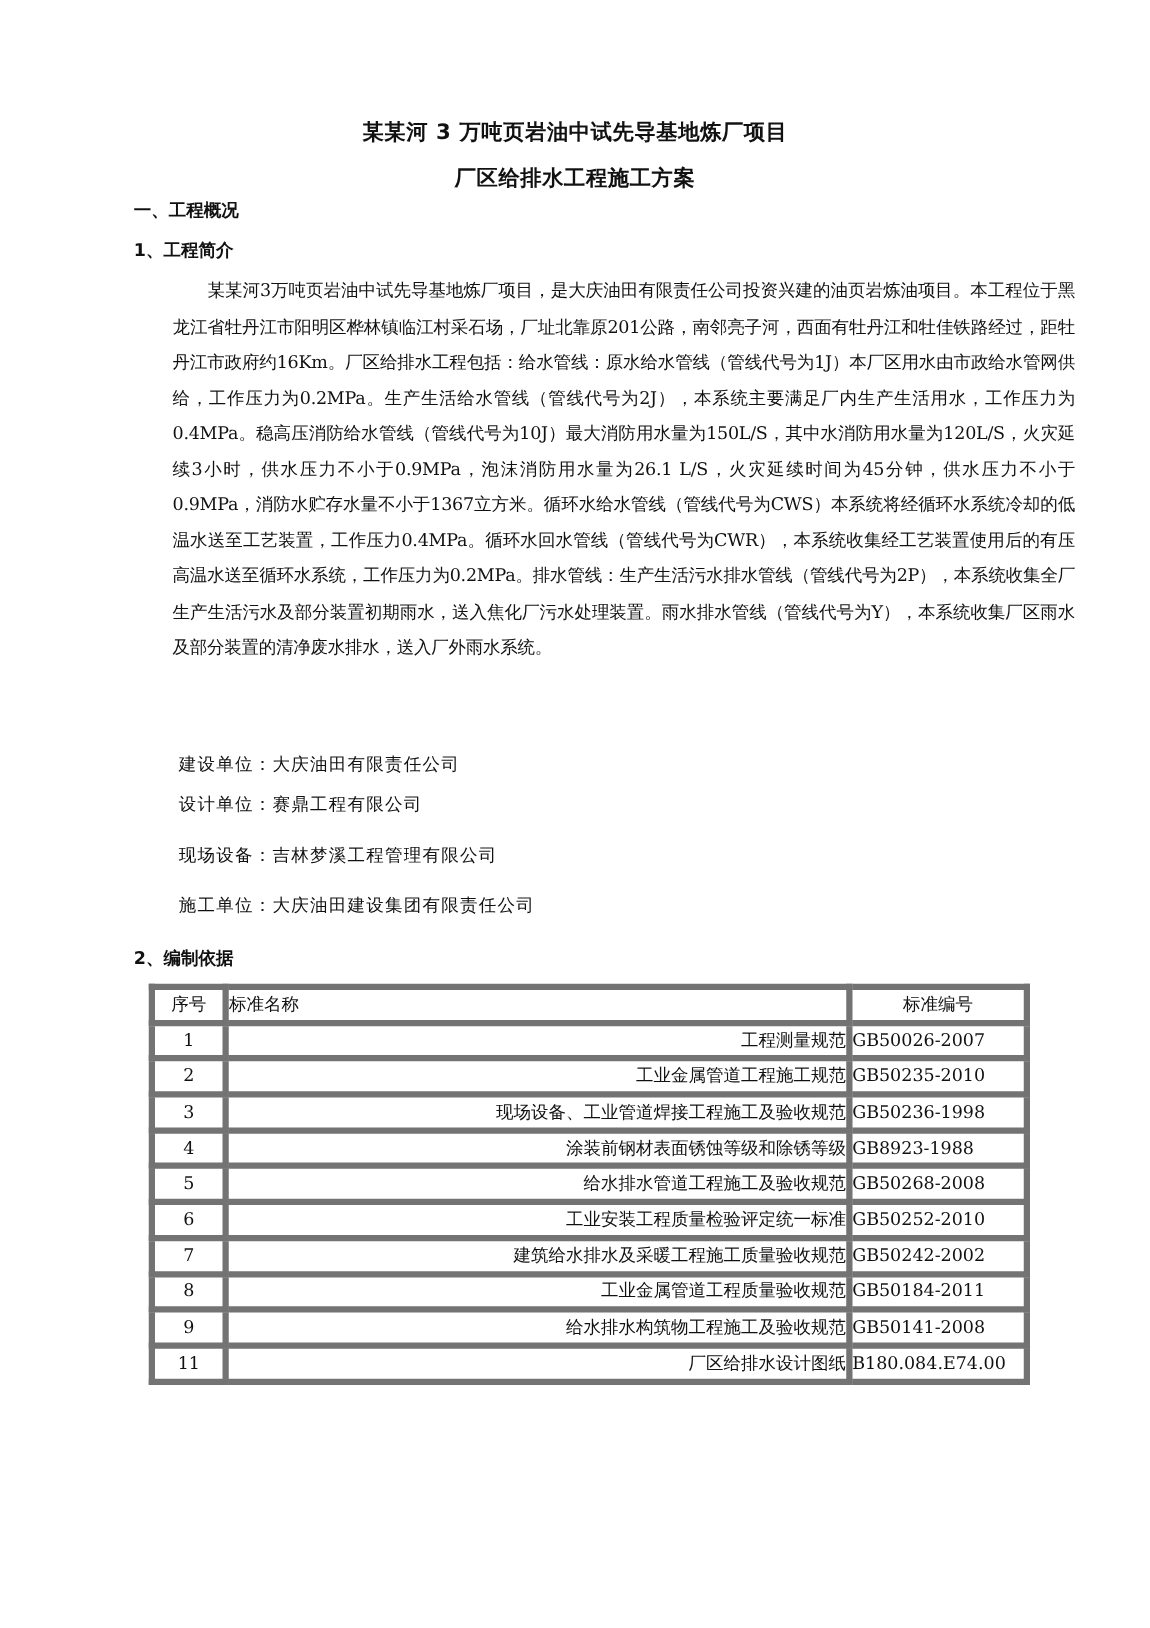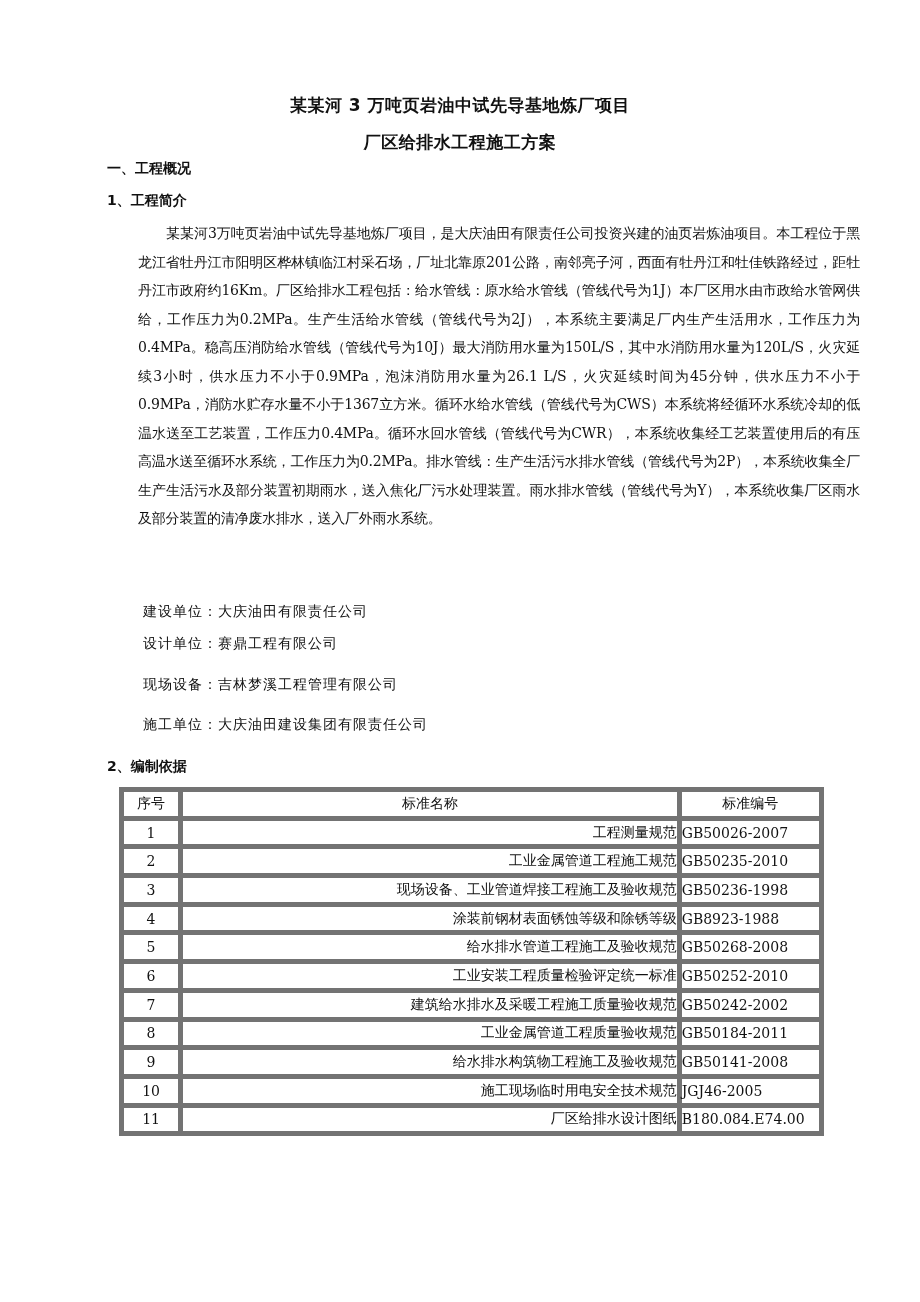--- a/index.html
+++ b/index.html
@@ -31,21 +31,21 @@
     }
     table.std {
       position: absolute; left: 119px; top: 787px; width: 705px;
       border-collapse: collapse; font-size: 14px;
     }
     table.std td, table.std th {
       border: 5px solid #737373; height: 23.7px; padding: 0; font-weight: normal;
     }
     table.std .c-seq { width: 56px; text-align: center; }
     table.std .c-name { width: 507px; text-align: right; padding-left: 10px; }
-    table.std th.c-name { text-align: center; padding-left: 0; }
+    table.std th.c-name { text-align: left; padding-left: 0; }
     table.std .c-code { width: 138px; font-family: "DejaVu Serif", "Liberation Serif", serif; }
   </style>
 </head>
 <body>
 
 <div class="page">
   <div class="title1">某某河 3 万吨页岩油中试先导基地炼厂项目</div>
   <div class="title2">厂区给排水工程施工方案</div>
 
   <div class="h1" style="top:160px;">一、工程概况</div>
@@ -116,24 +116,19 @@
         <td class="c-seq">8</td>
         <td class="c-name">工业金属管道工程质量验收规范</td>
         <td class="c-code">GB50184-2011</td>
       </tr>
       <tr>
         <td class="c-seq">9</td>
         <td class="c-name">给水排水构筑物工程施工及验收规范</td>
         <td class="c-code">GB50141-2008</td>
       </tr>
       <tr>
-        <td class="c-seq">10</td>
-        <td class="c-name">施工现场临时用电安全技术规范</td>
-        <td class="c-code">JGJ46-2005</td>
-      </tr>
-      <tr>
         <td class="c-seq">11</td>
         <td class="c-name">厂区给排水设计图纸</td>
         <td class="c-code">B180.084.E74.00</td>
       </tr>
     </tbody>
   </table>
 </div>
 
 </body></html>

